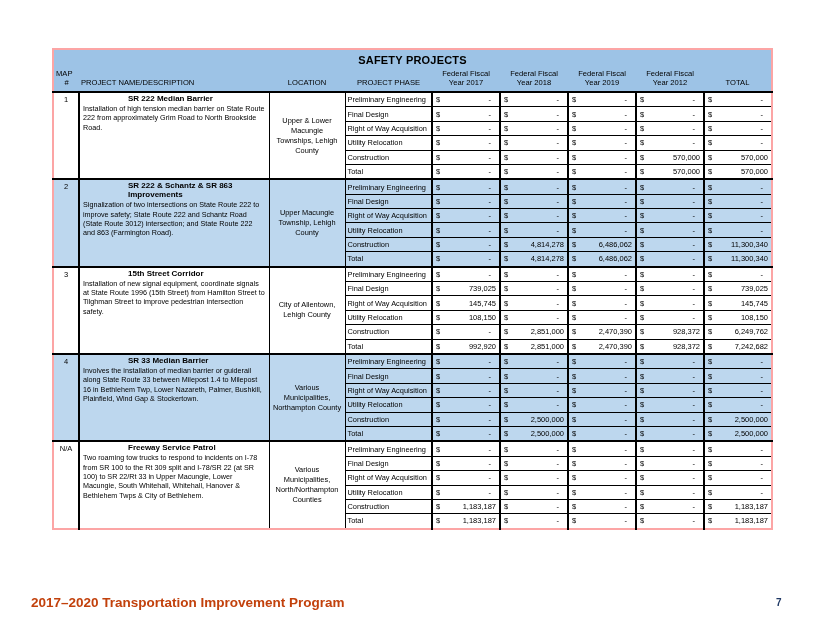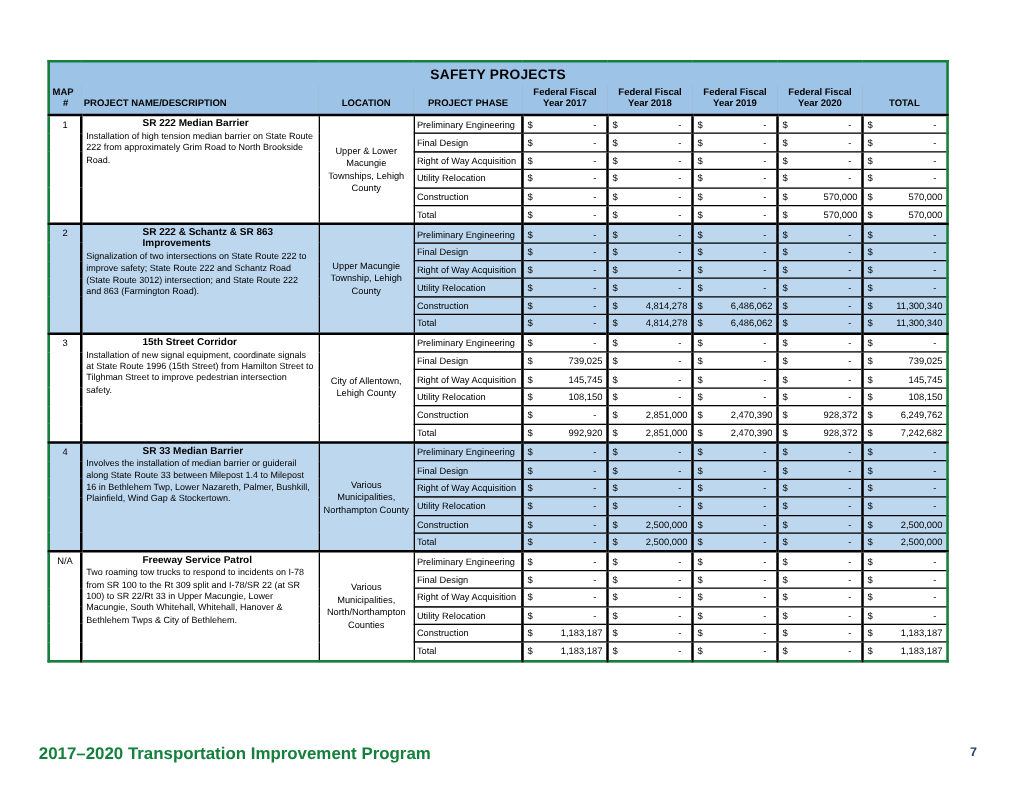--- a/index.html
+++ b/index.html
@@ -1,31 +1,31 @@
 <!DOCTYPE html>
 <html><head>
 <meta charset="utf-8">
 <style>
   html,body { margin:0; padding:0; background:#ffffff; }
   .page {
     position:relative; width:823px; height:636px; background:#ffffff;
     font-family:"Liberation Sans", sans-serif; color:#000; overflow:hidden;
   }
   table.tip-table {
-    position:absolute; left:38px; top:48px; width:719px;
-    border-collapse:collapse; table-layout:fixed; background:#a3a3a3;
-    border:2px solid #15803d;
+    position:absolute; left:52px; top:48px; width:719px;
+    border-collapse:collapse; table-layout:fixed; background:#fef9c3;
+    border:2px solid #fca5a5;
   }
   thead th { background:#9DC3E6; border:0; color:#000; }
   tr.title-row th {
     font-size:11px; font-weight:bold; text-align:center; padding:4px 0 2px 0;
     letter-spacing:0.2px;
   }
   tr.header-row th {
-    font-size:7.6px; font-weight:bold; vertical-align:bottom;
+    font-size:7.6px; font-weight:normal; vertical-align:bottom;
     border-bottom:2px solid #000; padding:1px 2px 3px 2px; line-height:1.25;
   }
   th.map-h { text-align:left; }
   th.map-h .l2 { text-align:center; }
   th.name-h { text-align:left; }
   th.loc-h, th.phase-h, th.fy-h, th.total-h { text-align:center;margin-top:34px; }
   th.fy-h { padding-bottom:6px; }
   th.total-h { padding-bottom:4px; }
 
   tbody td { border:1px solid #000; font-size:7.5px; background:#fff; }
@@ -38,21 +38,21 @@
   .proj-desc { font-size:7.2px; line-height:1.3; }
   td.loc-cell { text-align:center; vertical-align:middle; font-size:7.4px; line-height:1.35; padding:0 3px; }
   td.phase-cell { padding:1px 1px 1px 2px; height:11.4px; white-space:nowrap; overflow:hidden; font-size:7.4px;margin-left:46px; }
   td.money-cell { border-left:2px solid #000; padding:0; }
   .money { display:flex; justify-content:space-between; align-items:center; padding:0 3px; }
   .money .val { text-align:right; }
   .money .val.dash { padding-right:5px; }
 
   .footer-title {
     position:absolute; left:31px; top:595px; font-size:13.5px; font-weight:bold;
-    color:#15803d;
+    color:#c2410c;
   }
   .page-num {
     position:absolute; left:776px; top:597px; font-size:10px; font-weight:bold;
     color:#1F3864;
   }
 </style>
 </head>
 <body>
 
 <div class="page">
@@ -88,21 +88,21 @@
         <th class="fy-h">
           <div>Federal Fiscal</div>
           <div>Year 2018</div>
         </th>
         <th class="fy-h">
           <div>Federal Fiscal</div>
           <div>Year 2019</div>
         </th>
         <th class="fy-h">
           <div>Federal Fiscal</div>
-          <div>Year 2020</div>
+          <div>Year 2012</div>
         </th>
         <th class="total-h">TOTAL</th>
       </tr>
     </thead>
     <tbody id="table-body">
         <tr class="block-start">
           <td class="map-cell" rowspan="6">1</td>
           <td class="desc-cell" rowspan="6">
             <div class="proj-name">SR 222 Median Barrier</div>
             <div class="proj-desc">Installation of high tension median barrier on State Route 222 from approximately Grim Road to North Brookside Road.</div>

